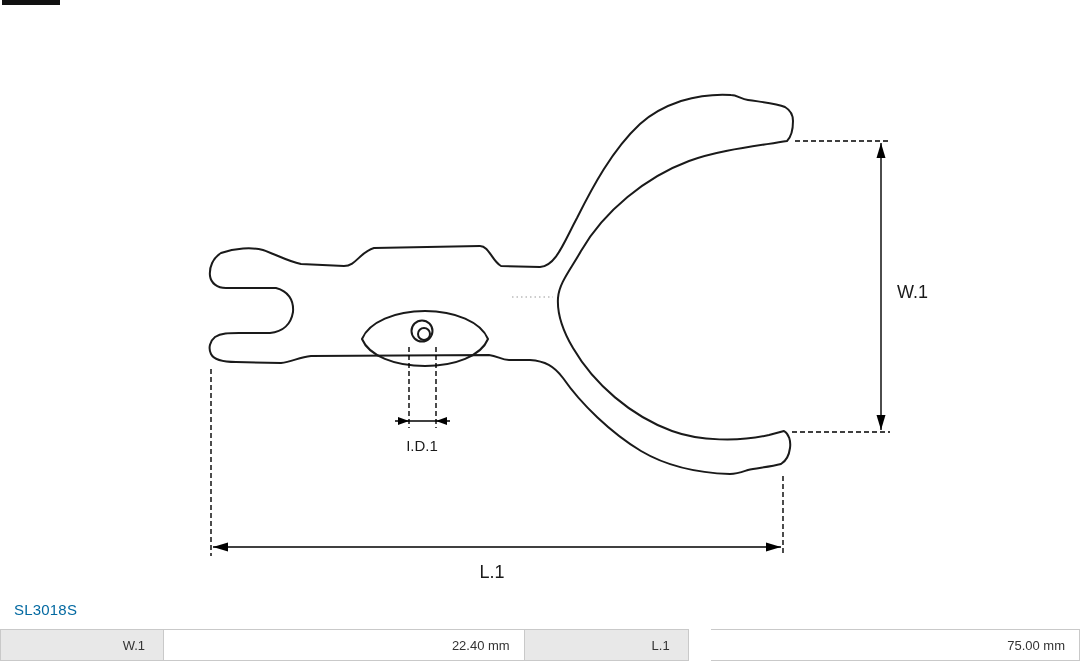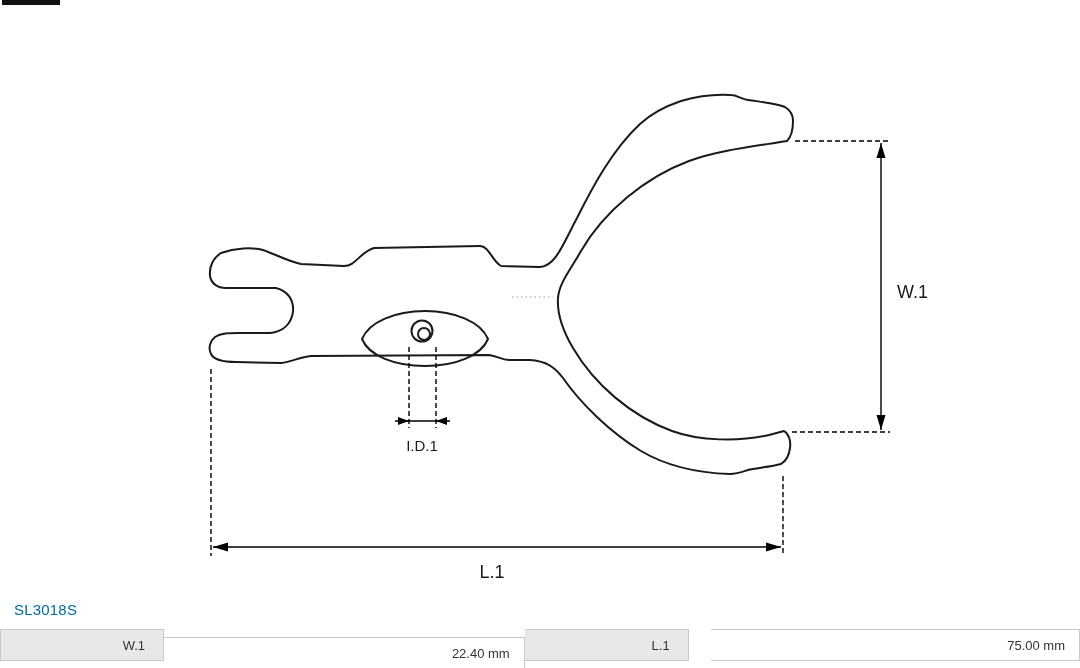--- a/index.html
+++ b/index.html
@@ -55,21 +55,21 @@
     justify-content: flex-end;
     padding-right: 14px;
     background: #ffffff;
     height: 32px;
   }
   .spec-cell.label {
     background: #e8e8e8;
     padding-right: 18px;
   }
   .w-c1 { width: 170px; }
-  .w-c2 { width: 375px; border-left: none; margin-top: 8px; }
+  .w-c2 { width: 375px; border-left: none; }
   .w-c3 { width: 170px; border-left: none; }
   .w-c4 { width: 384px; border-left: none; margin-left: 22px; }
   .dim-text {
     font-family: "Liberation Sans", sans-serif;
     fill: #1a1a1a;
   }
 </style>
 </head>
 <body>
 

